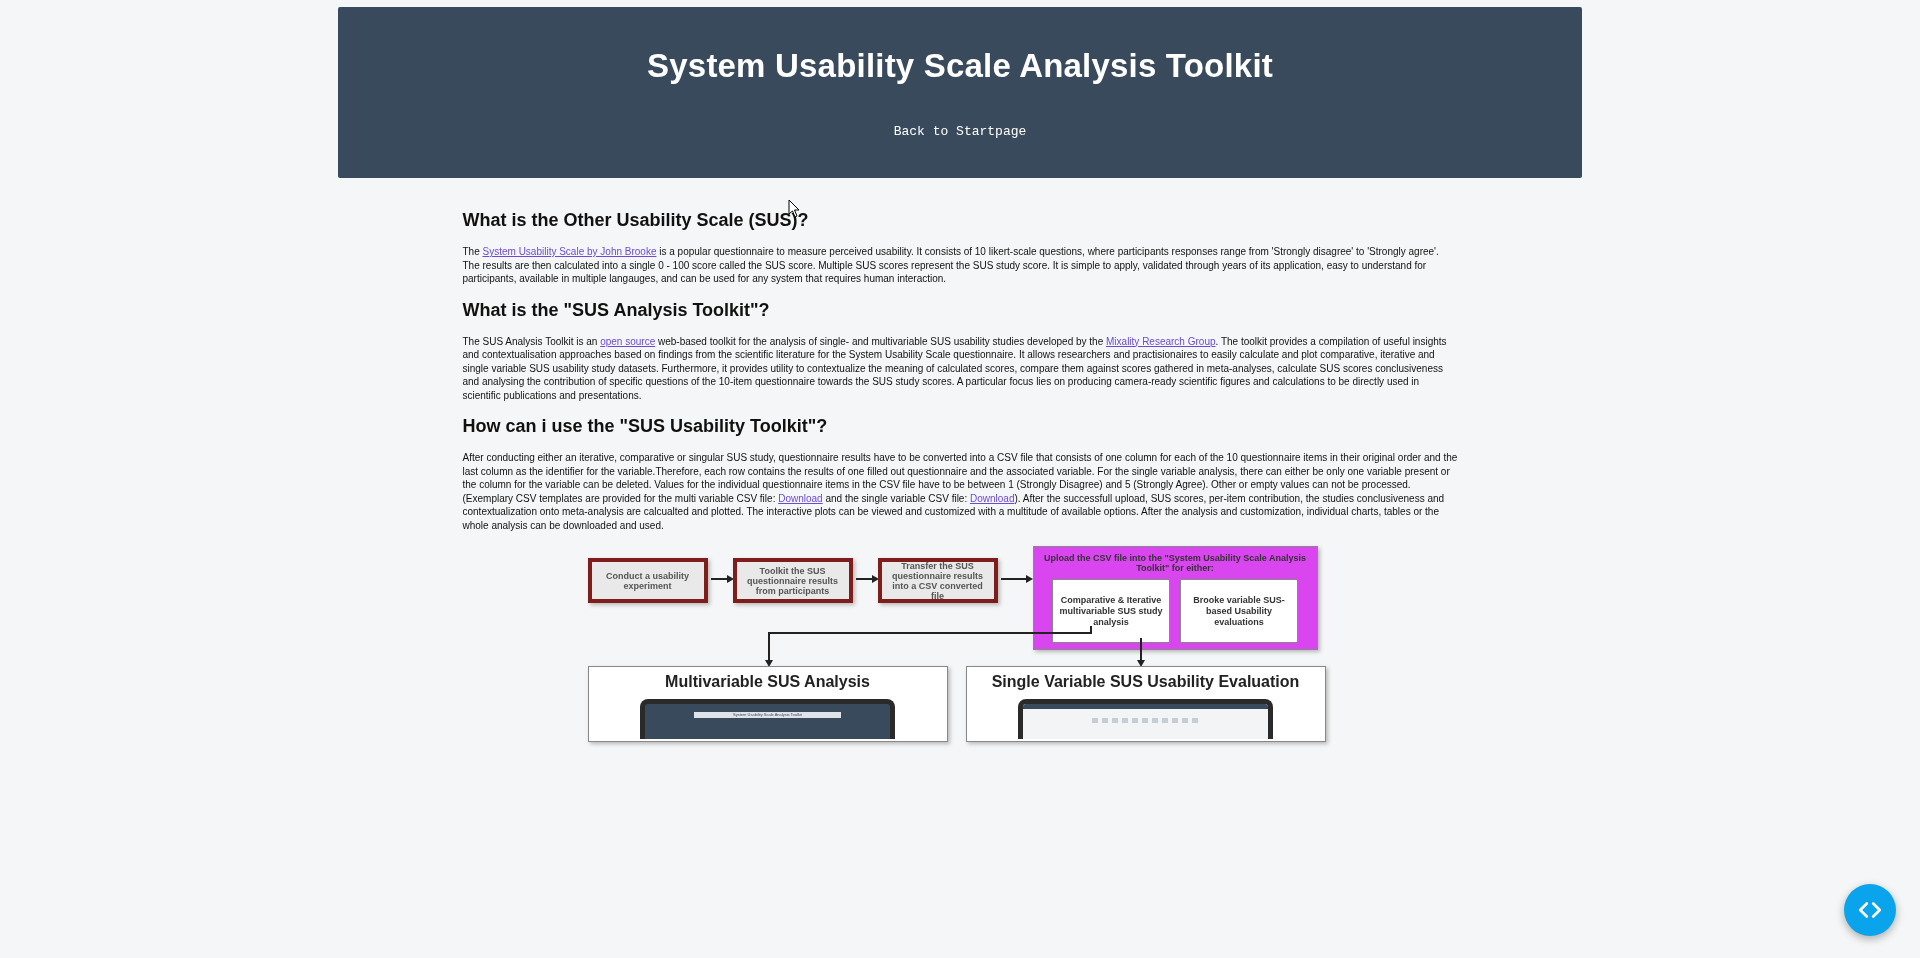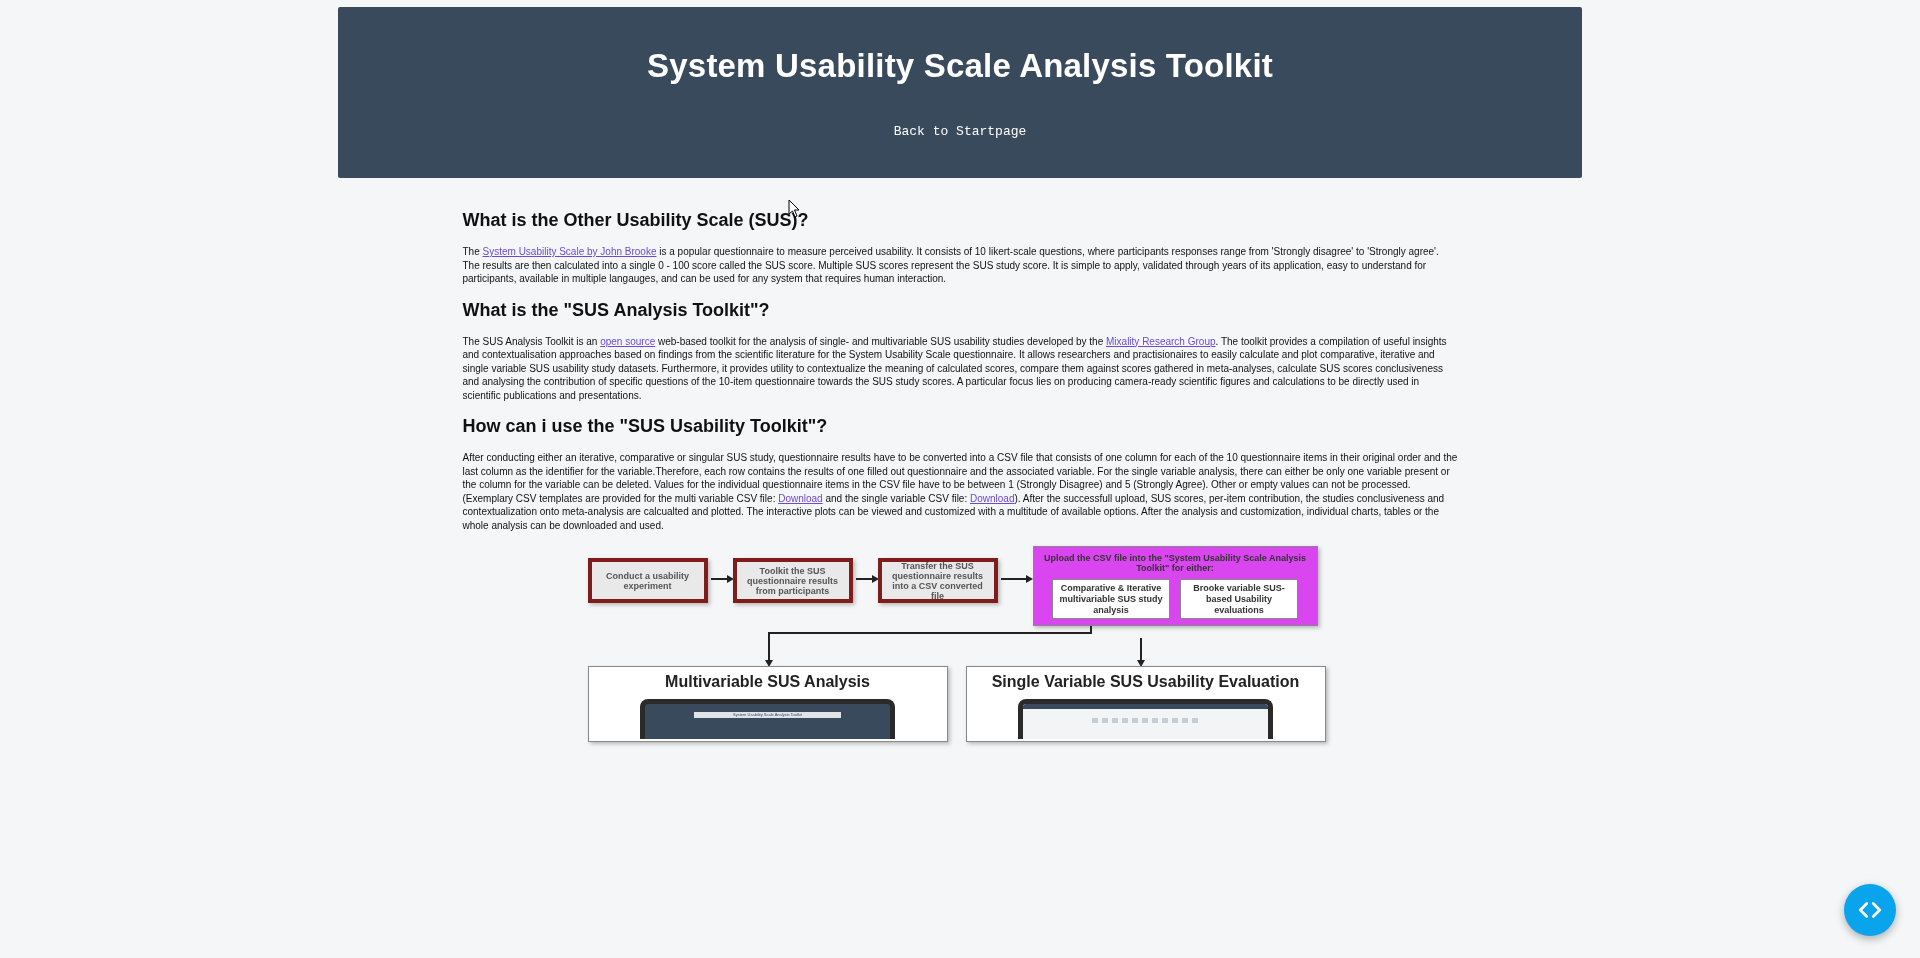--- a/index.html
+++ b/index.html
@@ -111,21 +111,21 @@
     justify-content: center;
   }
   .inner-box {
     width: 118px;
     border: 1px solid #888;
     background: #fff;
     text-align: center;
     font-size: 9px;
     font-weight: 700;
     color: #333;
-    padding: 3px 3px;
+    padding: 15px 3px;
     line-height: 1.2;
   }
 
   .arrow-h {
     position: absolute;
     top: 32px;
     width: 18px;
     height: 0;
     border-top: 2px solid #222;
   }

